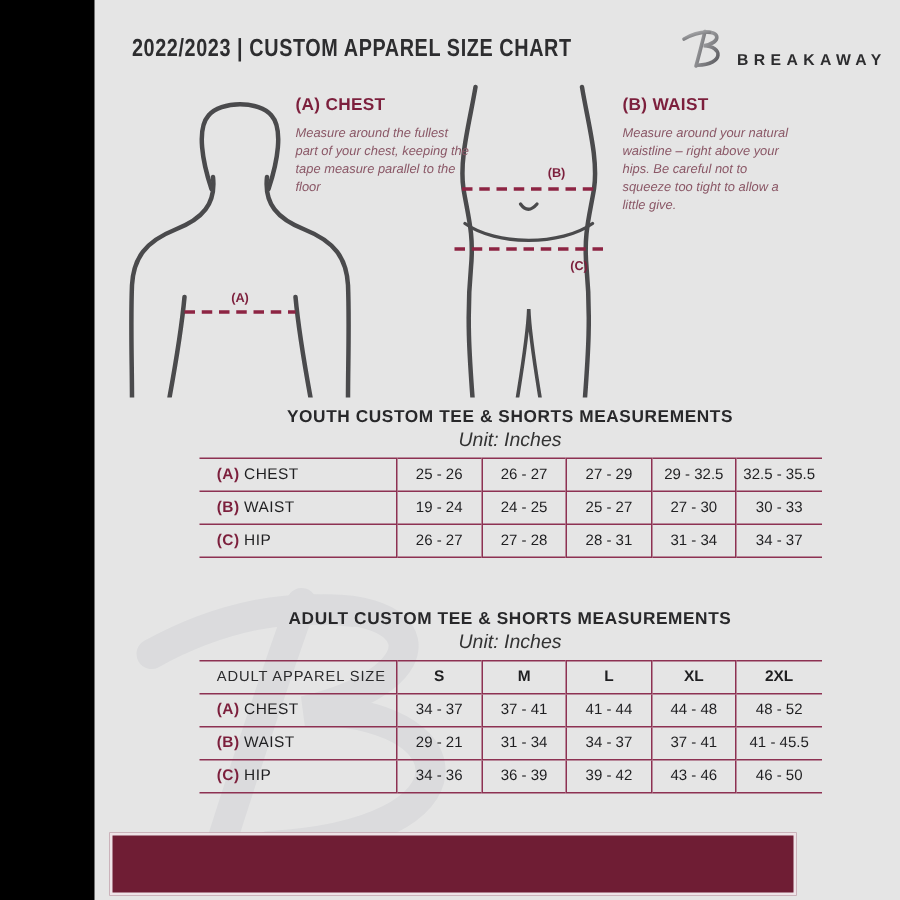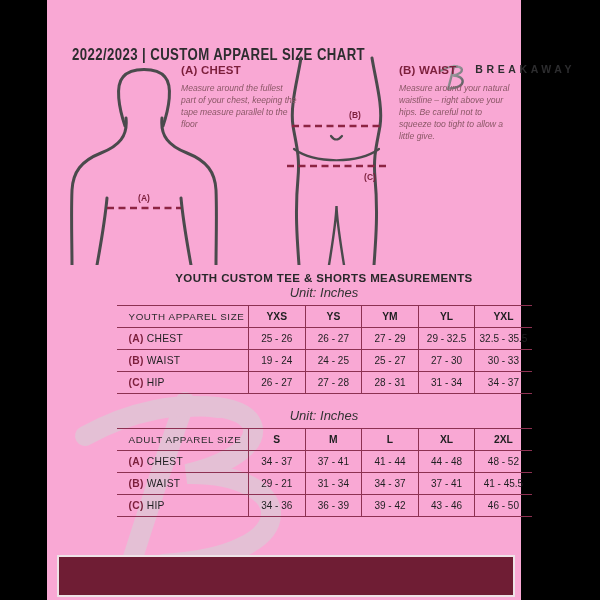--- a/index.html
+++ b/index.html
@@ -1,23 +1,23 @@
 <!DOCTYPE html>
 <html><head>
 <meta charset="utf-8">
 <style>
   html,body{margin:0;padding:0;}
   body{background:#000;font-family:"Liberation Sans",sans-serif;}
   .stage{position:relative;width:600px;height:600px;background:#000;overflow:hidden;}
-  .page{position:absolute;left:47px;top:0;width:474px;height:600px;background:#f9a8d4;}
+  .page{position:absolute;left:63px;top:0;width:538px;height:600px;background:#e5e5e5;}
   .page>*{position:absolute;z-index:1;}
   
   .doc-header{top:18px;left:25px;right:16px;display:flex;justify-content:space-between;align-items:center;}
   .doc-title{font-weight:bold;color:#2d2d2f;font-size:16.5px;white-space:nowrap;display:inline-block;transform:scaleX(.8);transform-origin:left center;letter-spacing:.5px;}
-  .brand{display:flex;align-items:flex-start;gap:7px;margin-top:45px;}
+  .brand{display:flex;align-items:flex-end;gap:7px;}
   .brand-name{font-weight:bold;color:#2d2d2f;font-size:10.5px;letter-spacing:3.6px;white-space:nowrap;}
   
   .diagram-section{top:56px;left:0;width:474px;height:212px;}
   .fig{position:absolute;}
   .fig-torso{left:22px;top:2px;}
   .fig-lower{left:232px;top:0;}
   .guide{position:absolute;width:116px;}
   .guide h3{margin:0 0 6px 0;font-size:11.5px;font-weight:bold;color:#7c1f3c;letter-spacing:.2px;}
   .guide p{margin:0;font-size:8.6px;line-height:1.4;font-style:italic;color:#8a5766;}
   .guide-chest{left:134px;top:8px;}
@@ -123,28 +123,20 @@
       <table class="size-table">
         <colgroup>
             <col class="c-label">
             <col>
             <col>
             <col>
             <col>
             <col>
           </colgroup>
         <tbody>
-            <tr>
-          <th class="h-label">YOUTH APPAREL SIZE</th>
-          <th class="h-size">YXS</th>
-          <th class="h-size">YS</th>
-          <th class="h-size">YM</th>
-          <th class="h-size">YL</th>
-          <th class="h-size">YXL</th>
-        </tr>
         <tr>
           <td class="row-label"><span class="prefix">(A)</span><span>CHEST</span></td>
           <td>25 - 26</td>
           <td>26 - 27</td>
           <td>27 - 29</td>
           <td>29 - 32.5</td>
           <td>32.5 - 35.5</td>
         </tr>
         <tr>
           <td class="row-label"><span class="prefix">(B)</span><span>WAIST</span></td>
@@ -160,20 +152,21 @@
           <td>27 - 28</td>
           <td>28 - 31</td>
           <td>31 - 34</td>
           <td>34 - 37</td>
         </tr>
       </tbody>
         </table>
     </div>
 
     <div class="table-block adult-block">
+      <p class="tbl-title">ADULT CUSTOM TEE &amp; SHORTS MEASUREMENTS</p>
       <p class="tbl-unit">Unit: Inches</p>
       <table class="size-table">
         <colgroup>
             <col class="c-label">
             <col>
             <col>
             <col>
             <col>
             <col>
           </colgroup>

